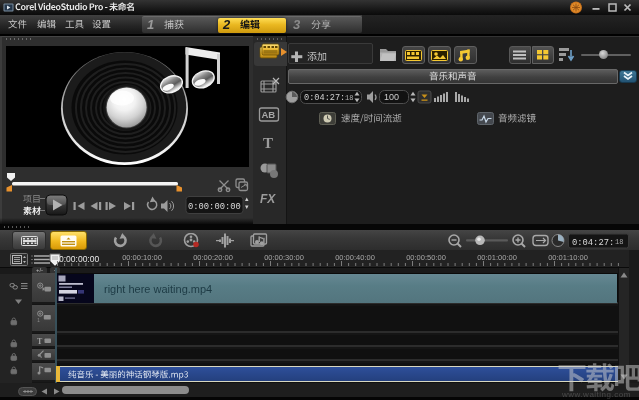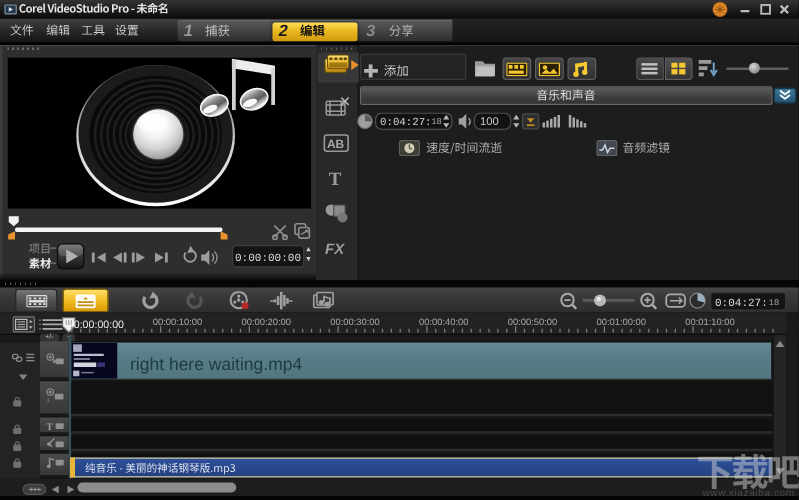--- a/index.html
+++ b/index.html
@@ -604,21 +604,21 @@
     <svg class="ab" style="left:57px;top:274px" width="37" height="29" viewBox="0 0 37 29">
 <rect width="37" height="29" fill="#06061c"></rect>
 <rect x="1.5" y="1.5" width="7" height="6" fill="#a6a6bc"></rect>
 <rect x="2" y="9" width="24" height="1.8" fill="#bcbcce"></rect>
       <rect x="2" y="12.5" width="13" height="1.4" fill="#8a8aa8"></rect>
 <rect x="2" y="16" width="18" height="3.6" fill="#d4d4e0"></rect>
       <rect x="21" y="16" width="6" height="3.6" fill="#353575"></rect>
 <rect x="1.5" y="22.5" width="5" height="4.5" fill="#b6b6c8"></rect>
       <rect x="8" y="23.5" width="10" height="1.2" fill="#7a7a9a"></rect>
 </svg>
-    <div class="ab" style="left:104px;top:283px;font-size:14px;color:#1d3a44">right here waiting.mp4</div>
+    <div class="ab" style="left:104px;top:283px;font-size:11px;color:#1d3a44">right here waiting.mp4</div>
     <div class="ab" style="left:56px;top:366px;width:562px;height:16px;background:linear-gradient(#2e4f9a,#24407e);border-top:1.5px solid #d8d8c0;border-bottom:1.5px solid #d8d8c0"></div>
     <div class="ab" style="left:56px;top:366px;width:4px;height:16px;background:#e8b73a"></div>
     <svg style="position:absolute;left:68px;top:368.0px;overflow:visible" width="120" height="12">
       <g transform="translate(0,9.52)">
         <path d="M0.3995 -0.4675 0.5185000000000001 0.15300000000000002C1.326 -0.051000000000000004 2.414 -0.323 3.4595000000000002 -0.5865L3.4000000000000004 -1.1305C2.2865 -0.8670000000000001 1.1475000000000002 -0.6120000000000001 0.3995 -0.4675ZM0.5525 -3.5955000000000004C0.68 -3.6550000000000002 0.8755000000000001 -3.7060000000000004 1.9805000000000001 -3.8505000000000003C1.5895000000000001 -3.2895000000000003 1.2325000000000002 -2.8475 1.0710000000000002 -2.6775C0.799 -2.3715 0.5950000000000001 -2.1505 0.41650000000000004 -2.1165000000000003C0.47600000000000003 -1.9635000000000002 0.5780000000000001 -1.6745 0.6120000000000001 -1.5470000000000002C0.7905000000000001 -1.649 1.088 -1.7340000000000002 3.3575000000000004 -2.193C3.349 -2.3205 3.349 -2.5585 3.366 -2.7285000000000004L1.5215 -2.3885C2.193 -3.1535 2.8560000000000003 -4.088500000000001 3.4170000000000003 -5.0235L2.8985000000000003 -5.338C2.737 -5.0235 2.5415 -4.7090000000000005 2.3545000000000003 -4.4115L1.1815 -4.284000000000001C1.6915000000000002 -5.0235 2.193 -5.9670000000000005 2.567 -6.8765L1.9805000000000001 -7.1485C1.6405 -6.12 1.0285 -5.0065 0.8245 -4.726C0.6375000000000001 -4.4285000000000005 0.49300000000000005 -4.2245 0.34 -4.1905C0.41650000000000004 -4.029 0.5185000000000001 -3.7230000000000003 0.5525 -3.5955000000000004ZM3.7145 -4.607V-1.717H5.4145V-0.5525C5.4145 0.17850000000000002 5.508 0.34850000000000003 5.6865000000000006 0.47600000000000003C5.873500000000001 0.5865 6.1370000000000005 0.629 6.349500000000001 0.629C6.494000000000001 0.629 6.936000000000001 0.629 7.089 0.629C7.301500000000001 0.629 7.548000000000001 0.6035 7.718000000000001 0.5525C7.8795 0.49300000000000005 8.007000000000001 0.391 8.075000000000001 0.21250000000000002C8.143 0.051000000000000004 8.185500000000001 -0.35700000000000004 8.2025 -0.6970000000000001C7.998500000000001 -0.748 7.769 -0.8670000000000001 7.6160000000000005 -0.9945C7.607500000000001 -0.6205 7.582000000000001 -0.3315 7.565 -0.20400000000000001C7.531000000000001 -0.07650000000000001 7.4545 -0.025500000000000002 7.378 0.0C7.301500000000001 0.025500000000000002 7.165500000000001 0.034 7.0295000000000005 0.034C6.868 0.034 6.596 0.034 6.477 0.034C6.349500000000001 0.034 6.264500000000001 0.017 6.171 -0.017C6.077500000000001 -0.068 6.043500000000001 -0.2295 6.043500000000001 -0.48450000000000004V-1.717H7.140000000000001V-1.1475000000000002H7.752000000000001V-4.6155H7.140000000000001V-2.3120000000000003H6.043500000000001V-5.406000000000001H8.109V-6.001H6.043500000000001V-7.123H5.4145V-6.001H3.519V-5.406000000000001H5.4145V-2.3120000000000003H4.3180000000000005V-4.607Z M12.1975 -7.080500000000001C12.325 -6.868 12.444 -6.604500000000001 12.529 -6.3665H9.452V-5.7885H16.1245V-6.3665H13.243C13.158000000000001 -6.630000000000001 13.004999999999999 -6.961500000000001 12.8265 -7.208ZM10.608 -5.601500000000001C10.829 -5.236000000000001 11.0245 -4.734500000000001 11.100999999999999 -4.369000000000001H8.9675V-3.7910000000000004H16.541V-4.369000000000001H14.3905C14.603000000000002 -4.726 14.8155 -5.1935 15.011 -5.601500000000001L14.322500000000002 -5.7715000000000005C14.178 -5.3635 13.923 -4.7685 13.7105 -4.369000000000001H11.4665L11.7725 -4.4455C11.696 -4.8025 11.4835 -5.338 11.211500000000001 -5.737500000000001ZM10.7695 -1.105H14.79V-0.17850000000000002H10.7695ZM10.7695 -1.6150000000000002V-2.499H14.79V-1.6150000000000002ZM10.1405 -3.043V0.6885H10.7695V0.36550000000000005H14.79V0.6715000000000001H15.453V-3.043Z M19.006 -2.363C18.5895 -1.6065 17.9265 -0.799 17.323 -0.272C17.476 -0.17 17.731 0.034 17.85 0.14450000000000002C18.4365 -0.44200000000000006 19.1505 -1.3430000000000002 19.6265 -2.1590000000000003ZM22.882 -2.0995000000000004C23.5025 -1.4195000000000002 24.2335 -0.4675 24.5735 0.11900000000000001L25.16 -0.187C24.811500000000002 -0.765 24.0465 -1.683 23.4345 -2.3545000000000003ZM18.0965 -2.9835000000000003C18.1815 -3.06 18.53 -3.0940000000000003 19.0995 -3.0940000000000003H21.097V-0.15300000000000002C21.097 -0.017 21.0375 0.025500000000000002 20.893 0.034C20.7485 0.034 20.247 0.0425 19.703 0.025500000000000002C19.7965 0.20400000000000001 19.8985 0.48450000000000004 19.9325 0.663C20.6635 0.663 21.097 0.6545000000000001 21.3775 0.544C21.6495 0.44200000000000006 21.743000000000002 0.255 21.743000000000002 -0.15300000000000002V-3.0940000000000003H24.854L24.8625 -3.74H21.743000000000002V-5.4485H21.097V-3.74H18.7085C18.8615 -4.3775 19.014499999999998 -5.176500000000001 19.0825 -5.933000000000001C20.927 -5.9755 23.086 -6.1455 24.4375 -6.4855L24.072000000000003 -7.046500000000001C22.7715 -6.7065 20.383 -6.545000000000001 18.4535 -6.494000000000001C18.4365 -5.508 18.2155 -4.4115 18.1475 -4.131C18.071 -3.825 17.9945 -3.6295 17.884 -3.587C17.952 -3.4255000000000004 18.0625 -3.1195000000000004 18.0965 -2.9835000000000003Z M27.795 -2.0825H29.971V-2.6775H27.795Z M38.165 -7.174C37.995000000000005 -6.8085 37.6805 -6.298500000000001 37.4255 -5.95H35.173L35.4875 -6.0945C35.3515 -6.4005 35.045500000000004 -6.8425 34.7395 -7.174L34.1785 -6.936000000000001C34.442 -6.647 34.697 -6.256 34.8415 -5.95H33.0905V-5.3805000000000005H36.167500000000004V-4.6835H33.507V-4.131H36.167500000000004V-3.4085H32.7335V-2.8390000000000004H36.0995C36.0655 -2.6095 36.0315 -2.3885 35.9805 -2.1845000000000003H32.9545V-1.6065H35.7935C35.4025 -0.7395 34.561 -0.1955 32.606 0.085C32.725 0.2295 32.878 0.49300000000000005 32.929 0.6545000000000001C35.1305 0.28900000000000003 36.048500000000004 -0.41650000000000004 36.4735 -1.5470000000000002C37.145 -0.3145 38.301 0.3825 40.018 0.6545000000000001C40.103 0.47600000000000003 40.273 0.20400000000000001 40.417500000000004 0.068C38.845 -0.11900000000000001 37.723 -0.663 37.1195 -1.6065H40.222V-2.1845000000000003H36.6605C36.703 -2.3885 36.737 -2.6095 36.7625 -2.8390000000000004H40.3325V-3.4085H36.8135V-4.131H39.5505V-4.6835H36.8135V-5.3805000000000005H39.933V-5.95H38.131C38.3605 -6.256 38.6155 -6.6215 38.828 -6.970000000000001Z M42.4575 -3.3915C42.755 -2.8475 43.1035 -2.125 43.2735 -1.6660000000000001L43.792 -1.8955000000000002C43.622 -2.346 43.265 -3.043 42.9505 -3.5785000000000005ZM46.1805 -3.298C46.4865 -2.7710000000000004 46.8605 -2.0655 47.0305 -1.6235000000000002L47.532000000000004 -1.8530000000000002C47.362 -2.2865 46.988 -2.975 46.665 -3.4935ZM41.208 -6.630000000000001V-6.0095H48.807V-6.630000000000001ZM41.6755 -5.134V0.6715000000000001H42.2705V-4.5475H43.979V-0.11050000000000001C43.979 -0.0085 43.945 0.025500000000000002 43.843 0.025500000000000002C43.741 0.025500000000000002 43.418 0.025500000000000002 43.0695 0.017C43.1545 0.187 43.2395 0.459 43.265 0.629C43.783500000000004 0.6375000000000001 44.1065 0.6205 44.3275 0.5185000000000001C44.54 0.40800000000000003 44.608000000000004 0.2295 44.608000000000004 -0.11050000000000001V-5.134ZM45.356 -5.134V0.6715000000000001H45.9595V-4.5475H47.7785V-0.0935C47.7785 0.0085 47.736000000000004 0.0425 47.634 0.051000000000000004C47.532000000000004 0.051000000000000004 47.1835 0.051000000000000004 46.818 0.0425C46.903 0.21250000000000002 46.9795 0.47600000000000003 47.005 0.6375000000000001C47.557500000000005 0.6375000000000001 47.8975 0.629 48.127 0.5355000000000001C48.3395 0.43350000000000005 48.4075 0.24650000000000002 48.4075 -0.0935V-5.134Z M53.9495 -3.5955000000000004C54.417 -2.975 54.995000000000005 -2.125 55.25 -1.6065L55.794 -1.9465000000000001C55.5135 -2.4480000000000004 54.927 -3.2725000000000004 54.4425 -3.8760000000000003ZM51.2975 -7.157000000000001C51.2295 -6.7490000000000006 51.085 -6.188000000000001 50.949 -5.7715000000000005H49.997V0.459H50.5835V-0.21250000000000002H52.955V-5.7715000000000005H51.5355C51.68 -6.1370000000000005 51.8415 -6.613 51.986000000000004 -7.038ZM50.5835 -5.202H52.3685V-3.4085H50.5835ZM50.5835 -0.7905000000000001V-2.8475H52.3685V-0.7905000000000001ZM54.3405 -7.174C54.0685 -6.001 53.6095 -4.828 53.023 -4.0715C53.176 -3.9865000000000004 53.4395 -3.8080000000000003 53.5585 -3.7060000000000004C53.847500000000004 -4.114 54.1195 -4.6325 54.3575 -5.210500000000001H56.533500000000004C56.4315 -1.802 56.295500000000004 -0.49300000000000005 56.0235 -0.20400000000000001C55.9215 -0.085 55.828 -0.059500000000000004 55.658 -0.059500000000000004C55.4625 -0.059500000000000004 54.9525 -0.068 54.3915 -0.11050000000000001C54.5105 0.051000000000000004 54.587 0.323 54.604 0.5015000000000001C55.08 0.527 55.5815 0.544 55.8705 0.5185000000000001C56.176500000000004 0.48450000000000004 56.3635 0.41650000000000004 56.559 0.1615C56.899 -0.255 57.018 -1.5725 57.1455 -5.474C57.154 -5.559 57.154 -5.797000000000001 57.154 -5.797000000000001H54.587C54.723 -6.1965 54.8505 -6.6215 54.9525 -7.038Z M59.0835 -6.851000000000001C59.3725 -6.5025 59.6955 -6.035 59.8485 -5.7205L60.367 -6.0605C60.2055 -6.349500000000001 59.874 -6.800000000000001 59.5765 -7.131500000000001ZM61.982 -3.4680000000000004H63.172V-2.261H61.982ZM61.982 -4.0375000000000005V-5.219H63.172V-4.0375000000000005ZM65.008 -3.4680000000000004V-2.261H63.792500000000004V-3.4680000000000004ZM65.008 -4.0375000000000005H63.792500000000004V-5.219H65.008ZM63.172 -7.140000000000001V-5.797000000000001H61.3955V-1.2835H61.982V-1.683H63.172V0.6715000000000001H63.792500000000004V-1.683H65.008V-1.3430000000000002H65.62V-5.797000000000001H63.792500000000004V-7.140000000000001ZM58.1995 -5.678000000000001V-5.091500000000001H60.3585C59.8315 -4.029 58.9135 -3.0090000000000003 58.0295 -2.4480000000000004C58.123 -2.329 58.259 -2.0060000000000002 58.31 -1.8275000000000001C58.658500000000004 -2.0825 59.024 -2.3970000000000002 59.3725 -2.7625V0.6715000000000001H59.959V-3.0090000000000003C60.282000000000004 -2.6435000000000004 60.656 -2.176 60.8345 -1.9295000000000002L61.217 -2.4565C61.0555 -2.6435000000000004 60.4265 -3.2895000000000003 60.0865 -3.6125000000000003C60.503 -4.173500000000001 60.8685 -4.8025 61.115 -5.457000000000001L60.792 -5.7035L60.6815 -5.678000000000001Z M67.09899999999999 -6.5280000000000005C67.5325 -6.1455 68.0765 -5.601500000000001 68.323 -5.253L68.76499999999999 -5.712000000000001C68.493 -6.043500000000001 67.9405 -6.5535000000000005 67.50699999999999 -6.9190000000000005ZM69.80199999999999 -2.4905000000000004V0.68H70.431V0.3315H73.253V0.646H73.916V-2.4905000000000004H72.16499999999999V-3.9185000000000003H74.40899999999999V-4.522H72.16499999999999V-6.1625000000000005C72.82799999999999 -6.2815 73.457 -6.4175 73.95849999999999 -6.570500000000001L73.5165 -7.080500000000001C72.5475 -6.766000000000001 70.82199999999999 -6.5025 69.35149999999999 -6.349500000000001C69.4195 -6.205 69.5045 -5.9670000000000005 69.5385 -5.822500000000001C70.16749999999999 -5.882000000000001 70.856 -5.958500000000001 71.51899999999999 -6.0605V-4.522H69.36V-3.9185000000000003H71.51899999999999V-2.4905000000000004ZM70.431 -0.24650000000000002V-1.9040000000000001H73.253V-0.24650000000000002ZM66.62299999999999 -4.471V-3.8590000000000004H67.81299999999999V-0.8925000000000001C67.81299999999999 -0.49300000000000005 67.51549999999999 -0.17850000000000002 67.354 -0.059500000000000004C67.473 0.059500000000000004 67.66 0.30600000000000005 67.728 0.44200000000000006C67.85549999999999 0.272 68.085 0.085 69.5385 -1.054C69.46199999999999 -1.173 69.34299999999999 -1.4195000000000002 69.28349999999999 -1.5810000000000002L68.4165 -0.918V-4.471Z M76.228 -7.1145000000000005C75.973 -6.324000000000001 75.53099999999999 -5.559 75.0295 -5.0575C75.13149999999999 -4.9215 75.30149999999999 -4.5985000000000005 75.36099999999999 -4.4625C75.64999999999999 -4.760000000000001 75.9305 -5.1425 76.1685 -5.559H78.12349999999999V-6.171H76.49149999999999C76.61049999999999 -6.426 76.71249999999999 -6.689500000000001 76.806 -6.953ZM76.398 0.6205C76.5255 0.48450000000000004 76.755 0.35700000000000004 78.1745 -0.3825C78.13199999999999 -0.51 78.08099999999999 -0.7565000000000001 78.064 -0.9265000000000001L77.06099999999999 -0.44200000000000006V-2.3375000000000004H78.20849999999999V-2.9240000000000004H77.06099999999999V-4.0715H78.01299999999999V-4.649500000000001H75.701V-4.0715H76.4575V-2.9240000000000004H75.2675V-2.3375000000000004H76.4575V-0.47600000000000003C76.4575 -0.14450000000000002 76.2705 0.0 76.12599999999999 0.068C76.228 0.20400000000000001 76.35549999999999 0.4675 76.398 0.6205ZM78.4125 -6.689500000000001V0.6715000000000001H79.0075V-6.12H82.0505V-0.17C82.0505 -0.0425 81.9995 0.0 81.8805 0.0C81.7615 0.0 81.362 0.0085 80.91999999999999 -0.0085C81.005 0.14450000000000002 81.09849999999999 0.40800000000000003 81.124 0.561C81.73599999999999 0.561 82.10149999999999 0.5525 82.33099999999999 0.4505C82.56049999999999 0.34850000000000003 82.6455 0.17850000000000002 82.6455 -0.1615V-6.689500000000001ZM81.14099999999999 -5.8055C80.97099999999999 -5.117 80.7755 -4.4285000000000005 80.54599999999999 -3.7655000000000003C80.25699999999999 -4.2925 79.951 -4.811 79.66199999999999 -5.287000000000001L79.2115 -5.049C79.5685 -4.454000000000001 79.951 -3.7655000000000003 80.291 -3.0855C79.934 -2.1590000000000003 79.50899999999999 -1.3175000000000001 79.05 -0.6715000000000001C79.18599999999999 -0.5950000000000001 79.43249999999999 -0.44200000000000006 79.526 -0.35700000000000004C79.91699999999999 -0.9435000000000001 80.2825 -1.6575000000000002 80.60549999999999 -2.4480000000000004C80.8945 -1.8530000000000002 81.14099999999999 -1.2835 81.3025 -0.8245L81.78699999999999 -1.088C81.5915 -1.6575000000000002 81.25999999999999 -2.3800000000000003 80.8775 -3.128C81.1835 -3.9525 81.44699999999999 -4.828 81.67649999999999 -5.7035Z M86.887 -2.652C87.23549999999999 -2.3800000000000003 87.618 -1.9805000000000001 87.81349999999999 -1.6915000000000002H84.762V-1.1475000000000002H89.07149999999999C88.63799999999999 -0.663 88.077 -0.051000000000000004 87.57549999999999 0.4505L88.145 0.7310000000000001C88.81649999999999 0.025500000000000002 89.607 -0.8330000000000001 90.1595 -1.4875L89.70049999999999 -1.7340000000000002L89.58999999999999 -1.6915000000000002H87.86449999999999L88.315 -1.9975C88.11949999999999 -2.278 87.72 -2.6605000000000003 87.34599999999999 -2.9325ZM83.7845 -4.42V-3.9015000000000004H87.1845L87.193 -4.42H85.85V-5.1085H86.98899999999999V-5.593H85.85V-6.256H87.142V-6.7575H83.827V-6.256H85.2465V-5.593H84.04799999999999V-5.1085H85.2465V-4.42ZM87.431 -4.131 87.1845 -3.9015000000000004C86.3685 -3.196 85.0 -2.567 83.58049999999999 -2.1505C83.7165 -2.0315000000000003 83.91199999999999 -1.7850000000000001 83.997 -1.6320000000000001C85.323 -2.0655 86.547 -2.669 87.448 -3.4000000000000004C88.247 -2.7965 89.692 -2.057 91.0265 -1.7000000000000002C91.11999999999999 -1.87 91.31549999999999 -2.1165000000000003 91.4515 -2.2525C90.0915 -2.5500000000000003 88.6125 -3.2045000000000003 87.8475 -3.7655000000000003L87.9665 -3.8845L87.9495 -3.8930000000000002H91.2645V-4.4115H89.8025V-5.125500000000001H91.035V-5.61H89.8025V-6.256H91.17099999999999V-6.7575H87.70299999999999V-6.256H89.18199999999999V-5.61H87.9495V-5.125500000000001H89.18199999999999V-4.4115H87.81349999999999V-3.9525Z M92.64999999999999 -6.970000000000001V-3.587C92.64999999999999 -2.3035 92.5735 -0.7735000000000001 92.01249999999999 0.3145C92.157 0.3995 92.36949999999999 0.5865 92.47149999999999 0.7055C92.973 -0.17 93.1515 -1.2835 93.211 -2.4055H94.38399999999999V0.6715000000000001H94.97049999999999V-2.9835000000000003H93.228L93.23649999999999 -3.5955000000000004V-4.216H95.48899999999999V-4.785500000000001H94.741V-7.157000000000001H94.1545V-4.785500000000001H93.23649999999999V-6.970000000000001ZM98.9995 -4.0715C98.8125 -3.1025 98.48949999999999 -2.278 98.073 -1.598C97.6565 -2.3120000000000003 97.359 -3.1535 97.1635 -4.0715ZM95.863 -6.562V-3.6295C95.863 -2.363 95.78649999999999 -0.765 95.13199999999999 0.36550000000000005C95.285 0.44200000000000006 95.5315 0.6120000000000001 95.642 0.7225C96.37299999999999 -0.49300000000000005 96.475 -2.2015000000000002 96.475 -3.6295V-4.0715H96.6535C96.8745 -2.9325 97.21449999999999 -1.921 97.7075 -1.088C97.24849999999999 -0.5185000000000001 96.713 -0.0935 96.1265 0.17850000000000002C96.26249999999999 0.29750000000000004 96.42399999999999 0.544 96.50899999999999 0.6970000000000001C97.08699999999999 0.3995 97.61399999999999 -0.017 98.0645 -0.5525C98.464 -0.025500000000000002 98.94 0.391 99.50949999999999 0.6970000000000001C99.603 0.5355000000000001 99.79849999999999 0.30600000000000005 99.943 0.187C99.348 -0.0935 98.84649999999999 -0.51 98.43849999999999 -1.0455C99.04199999999999 -1.9380000000000002 99.4755 -3.1025 99.67949999999999 -4.5815L99.297 -4.6835L99.195 -4.658H96.475V-6.0520000000000005C97.6395 -6.1455 98.90599999999999 -6.307 99.81549999999999 -6.5280000000000005L99.416 -7.072000000000001C98.55749999999999 -6.851000000000001 97.1125 -6.664000000000001 95.863 -6.562Z M101.439 0.11050000000000001C101.74499999999999 0.11050000000000001 102.0 -0.1275 102.0 -0.47600000000000003C102.0 -0.8330000000000001 101.74499999999999 -1.0710000000000002 101.439 -1.0710000000000002C101.1245 -1.0710000000000002 100.878 -0.8330000000000001 100.878 -0.47600000000000003C100.878 -0.1275 101.1245 0.11050000000000001 101.439 0.11050000000000001Z M103.40249999999999 0.0H104.18449999999999V-3.349C104.601 -3.825 104.99199999999999 -4.0545 105.34049999999999 -4.0545C105.92699999999999 -4.0545 106.199 -3.689 106.199 -2.822V0.0H106.9725V-3.349C107.40599999999999 -3.825 107.77999999999999 -4.0545 108.137 -4.0545C108.72349999999999 -4.0545 108.99549999999999 -3.689 108.99549999999999 -2.822V0.0H109.76899999999999V-2.9240000000000004C109.76899999999999 -4.097 109.3185 -4.734500000000001 108.375 -4.734500000000001C107.8055 -4.734500000000001 107.3295 -4.369000000000001 106.845 -3.8505000000000003C106.65799999999999 -4.394500000000001 106.28399999999999 -4.734500000000001 105.57 -4.734500000000001C105.0175 -4.734500000000001 104.5415 -4.386 104.1335 -3.9440000000000004H104.11649999999999L104.03999999999999 -4.6155H103.40249999999999Z M111.27349999999998 1.9465000000000001H112.0555V0.3825L112.02999999999999 -0.42500000000000004C112.44649999999999 -0.07650000000000001 112.8885 0.11050000000000001 113.30499999999999 0.11050000000000001C114.359 0.11050000000000001 115.31099999999999 -0.799 115.31099999999999 -2.3800000000000003C115.31099999999999 -3.8080000000000003 114.66499999999999 -4.734500000000001 113.475 -4.734500000000001C112.93949999999998 -4.734500000000001 112.42099999999999 -4.4285000000000005 112.0045 -4.08H111.98749999999998L111.91099999999999 -4.6155H111.27349999999998ZM113.1775 -0.544C112.87149999999998 -0.544 112.46349999999998 -0.663 112.0555 -1.02V-3.451C112.49749999999999 -3.8590000000000004 112.89699999999999 -4.08 113.27949999999998 -4.08C114.16349999999998 -4.08 114.50349999999999 -3.4000000000000004 114.50349999999999 -2.3715C114.50349999999999 -1.2325000000000002 113.94249999999998 -0.544 113.1775 -0.544Z M117.99699999999999 0.11050000000000001C119.11049999999999 0.11050000000000001 120.00299999999999 -0.5525 120.00299999999999 -1.6660000000000001C120.00299999999999 -2.5245 119.41649999999998 -3.0685000000000002 118.68549999999999 -3.2470000000000003V-3.2895000000000003C119.34849999999999 -3.519 119.79049999999998 -4.029 119.79049999999998 -4.785500000000001C119.79049999999998 -5.7715000000000005 119.02549999999998 -6.341 117.97149999999998 -6.341C117.25749999999998 -6.341 116.70499999999998 -6.0265 116.23749999999998 -5.601500000000001L116.65399999999998 -5.1085C117.01099999999998 -5.4655000000000005 117.44449999999999 -5.712000000000001 117.94599999999998 -5.712000000000001C118.60049999999998 -5.712000000000001 118.99999999999999 -5.321000000000001 118.99999999999999 -4.726C118.99999999999999 -4.0545 118.56649999999999 -3.5360000000000005 117.27449999999999 -3.5360000000000005V-2.9410000000000003C118.71949999999998 -2.9410000000000003 119.21249999999998 -2.4480000000000004 119.21249999999998 -1.6915000000000002C119.21249999999998 -0.9775 118.69399999999999 -0.5355000000000001 117.94599999999998 -0.5355000000000001C117.24049999999998 -0.5355000000000001 116.77299999999998 -0.8755000000000001 116.40749999999998 -1.2495L116.00799999999998 -0.748C116.41599999999998 -0.29750000000000004 117.02799999999998 0.11050000000000001 117.99699999999999 0.11050000000000001Z" fill="#e8edf5"></path>
       </g>
     </svg>
     <div class="ab" style="left:618px;top:268px;width:11px;height:115px;background:#252525;border-left:1px solid #111"></div>
     <svg class="ab" style="left:620px;top:272px" width="8" height="6" viewBox="0 0 8 6">
       <polygon points="4,0.5 7.5,5.5 0.5,5.5" fill="#8a8a8a"></polygon>
@@ -638,13 +638,13 @@
     </svg>
     <svg class="ab" style="left:53px;top:388px" width="7" height="7" viewBox="0 0 7 7">
       <polygon points="1,0.5 1,6.5 6.5,3.5" fill="#8a8a8a"></polygon>
     </svg>
     <div class="ab" style="left:62px;top:386px;width:127px;height:8px;background:#8c8c8c;border-radius:4px"></div>
     <svg style="position:absolute;left:557px;top:355.4px;overflow:visible" width="84" height="42">
       <g transform="translate(0,33.60)">
         <path d="M1.56 -23.279999999999998V-19.65H12.45V2.61H16.32V-11.73C19.38 -9.99 22.8 -7.8 24.54 -6.21L27.209999999999997 -9.51C24.9 -11.4 20.22 -14.01 16.95 -15.629999999999999L16.32 -14.879999999999999V-19.65H28.47V-23.279999999999998Z M50.08 -23.55C51.31 -22.259999999999998 52.81 -20.46 53.44 -19.259999999999998L56.230000000000004 -21.09C55.54 -22.259999999999998 53.95 -24.0 52.69 -25.2ZM29.65 -3.3 29.95 -0.09 37.21 -0.72V2.58H40.54V-1.02L45.19 -1.47L45.22 -4.35L40.54 -4.02V-5.7H44.71L44.739999999999995 -8.67H40.54V-10.44H37.21V-8.67H34.39C34.9 -9.42 35.44 -10.23 35.95 -11.1H45.099999999999994V-13.889999999999999H37.480000000000004L38.26 -15.57L36.01 -16.169999999999998H46.0C46.269999999999996 -11.58 46.75 -7.38 47.65 -4.17C46.3 -2.34 44.739999999999995 -0.8099999999999999 42.97 0.42C43.81 1.05 44.86 2.13 45.370000000000005 2.9099999999999997C46.72 1.89 47.92 0.69 49.03 -0.6C50.05 1.29 51.4 2.4 53.14 2.4C55.629999999999995 2.4 56.65 1.17 57.16 -3.51C56.32 -3.84 55.15 -4.62 54.459999999999994 -5.3999999999999995C54.31 -2.25 54.01 -1.02 53.44 -1.02C52.629999999999995 -1.02 51.91 -2.01 51.34 -3.7199999999999998C53.230000000000004 -6.72 54.7 -10.17 55.78 -13.979999999999999L52.599999999999994 -14.85C52.0 -12.57 51.19 -10.41 50.230000000000004 -8.43C49.87 -10.68 49.599999999999994 -13.32 49.45 -16.169999999999998H56.709999999999994V-18.96H49.33C49.269999999999996 -21.06 49.269999999999996 -23.22 49.33 -25.439999999999998H45.76C45.76 -23.25 45.79 -21.06 45.879999999999995 -18.96H39.34V-20.7H44.29V-23.46H39.34V-25.47H35.92V-23.46H30.88V-20.7H35.92V-18.96H29.38V-16.169999999999998H34.63C34.39 -15.389999999999999 34.09 -14.61 33.76 -13.889999999999999H29.8V-11.1H32.38C32.05 -10.53 31.78 -10.11 31.6 -9.87C31.09 -9.06 30.61 -8.52 30.04 -8.4C30.46 -7.529999999999999 30.97 -5.91 31.15 -5.25C31.42 -5.52 32.5 -5.7 33.64 -5.7H37.21V-3.78Z M57.98 -22.89V-2.52H61.25V-5.16H66.95V-22.89ZM61.25 -19.59H63.65V-8.49H61.25ZM72.38 -20.4H74.78V-12.12H72.38ZM68.84 -23.7V-3.21C68.84 1.14 70.07 2.2199999999999998 74.03 2.2199999999999998C74.96000000000001 2.2199999999999998 79.34 2.2199999999999998 80.33 2.2199999999999998C83.81 2.2199999999999998 84.89 0.72 85.34 -3.51C84.35 -3.7199999999999998 82.91 -4.29 82.1 -4.89C81.86 -1.7999999999999998 81.56 -1.1099999999999999 80.0 -1.1099999999999999C79.07 -1.1099999999999999 75.23 -1.1099999999999999 74.39 -1.1099999999999999C72.62 -1.1099999999999999 72.38 -1.3499999999999999 72.38 -3.21V-8.85H80.6V-7.08H84.08V-23.7ZM80.6 -12.12H78.02V-20.4H80.6Z" fill="#cfcfcf" fill-opacity="0.5"></path>
       </g>
     </svg>
-    <div class="ab" style="left:562px;top:390px;font-size:8px;color:rgba(160,160,160,0.33);letter-spacing:0.5px">www.xiazaiba.com</div>
+    <div class="ab" style="left:562px;top:390px;font-size:8px;color:rgba(160,160,160,0.33);letter-spacing:0.5px">www.waiting.com</div>
   </div>
 </body></html>

